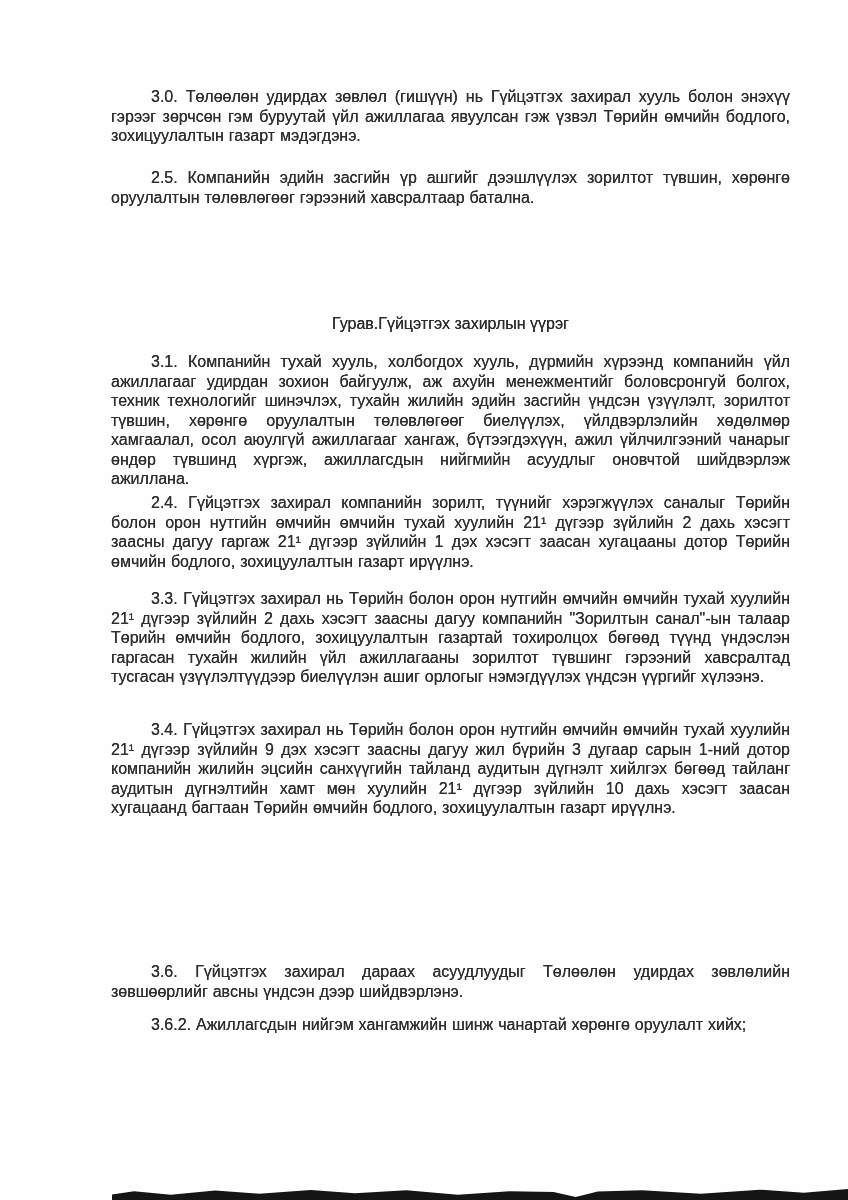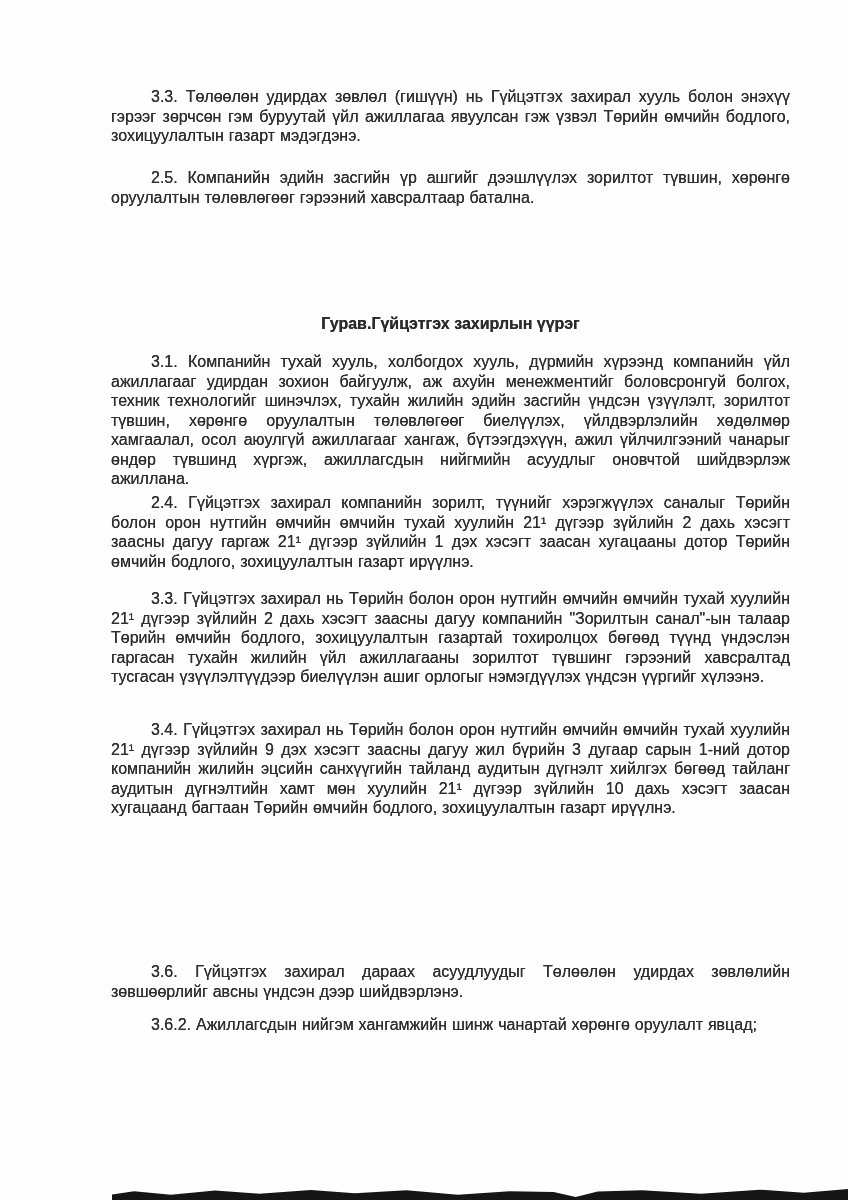--- a/index.html
+++ b/index.html
@@ -26,21 +26,21 @@
     word-spacing: 0.5px;
   }
   .heading {
     position: absolute;
     left: 111px;
     width: 679px;
     margin: 0;
     text-align: center;
     font-size: 16px;
     line-height: 20px;
-    font-weight: 700;
+    font-weight: 400;
     color: #2b2b2b;
     text-shadow: 0 0 0.3px #2b2b2b;
   }
   .scan-band {
     position: absolute;
     left: 112px;
     right: 0;
     bottom: 0;
     height: 14px;
     background: #151515;
@@ -49,27 +49,27 @@
       40% 30%, 47% 62%, 54% 38%, 60% 42%, 63% 78%, 66% 40%, 72% 30%,
       80% 55%, 88% 26%, 94% 48%, 100% 22%, 100% 100%, 0% 100%
     );
   }
 </style>
 </head>
 <body>
 
 <div class="page">
 
-  <p class="para" style="top:87px">3.3. Төлөөлөн удирдах зөвлөл (гишүүн) нь Гүйцэтгэх захирал хууль болон энэхүү гэрээг зөрчсөн гэм буруутай үйл ажиллагаа явуулсан гэж үзвэл Төрийн өмчийн бодлого, зохицуулалтын газарт мэдэгдэнэ.</p>
+  <p class="para" style="top:87px">3.0. Төлөөлөн удирдах зөвлөл (гишүүн) нь Гүйцэтгэх захирал хууль болон энэхүү гэрээг зөрчсөн гэм буруутай үйл ажиллагаа явуулсан гэж үзвэл Төрийн өмчийн бодлого, зохицуулалтын газарт мэдэгдэнэ.</p>
   <p class="para" style="top:168px">2.5. Компанийн эдийн засгийн үр ашгийг дээшлүүлэх зорилтот түвшин, хөрөнгө оруулалтын төлөвлөгөөг гэрээний хавсралтаар батална.</p>
 
   <h3 class="heading" style="top:314px">Гурав.Гүйцэтгэх захирлын үүрэг</h3>
 
   <p class="para" style="top:352px">3.1. Компанийн тухай хууль, холбогдох хууль, дүрмийн хүрээнд компанийн үйл ажиллагааг удирдан зохион байгуулж, аж ахуйн менежментийг боловсронгуй болгох, техник технологийг шинэчлэх, тухайн жилийн эдийн засгийн үндсэн үзүүлэлт, зорилтот түвшин, хөрөнгө оруулалтын төлөвлөгөөг биелүүлэх, үйлдвэрлэлийн хөдөлмөр хамгаалал, осол аюулгүй ажиллагааг хангаж, бүтээгдэхүүн, ажил үйлчилгээний чанарыг өндөр түвшинд хүргэж, ажиллагсдын нийгмийн асуудлыг оновчтой шийдвэрлэж ажиллана.</p>
   <p class="para" style="top:493px">2.4. Гүйцэтгэх захирал компанийн зорилт, түүнийг хэрэгжүүлэх саналыг Төрийн болон орон нутгийн өмчийн өмчийн тухай хуулийн 21¹ дүгээр зүйлийн 2 дахь хэсэгт заасны дагуу гаргаж 21¹ дүгээр зүйлийн 1 дэх хэсэгт заасан хугацааны дотор Төрийн өмчийн бодлого, зохицуулалтын газарт ирүүлнэ.</p>
   <p class="para" style="top:589px">3.3. Гүйцэтгэх захирал нь Төрийн болон орон нутгийн өмчийн өмчийн тухай хуулийн 21¹ дүгээр зүйлийн 2 дахь хэсэгт заасны дагуу компанийн "Зорилтын санал"-ын талаар Төрийн өмчийн бодлого, зохицуулалтын газартай тохиролцох бөгөөд түүнд үндэслэн гаргасан тухайн жилийн үйл ажиллагааны зорилтот түвшинг гэрээний хавсралтад тусгасан үзүүлэлтүүдээр биелүүлэн ашиг орлогыг нэмэгдүүлэх үндсэн үүргийг хүлээнэ.</p>
   <p class="para" style="top:720px">3.4. Гүйцэтгэх захирал нь Төрийн болон орон нутгийн өмчийн өмчийн тухай хуулийн 21¹ дүгээр зүйлийн 9 дэх хэсэгт заасны дагуу жил бүрийн 3 дугаар сарын 1-ний дотор компанийн жилийн эцсийн санхүүгийн тайланд аудитын дүгнэлт хийлгэх бөгөөд тайланг аудитын дүгнэлтийн хамт мөн хуулийн 21¹ дүгээр зүйлийн 10 дахь хэсэгт заасан хугацаанд багтаан Төрийн өмчийн бодлого, зохицуулалтын газарт ирүүлнэ.</p>
   <p class="para" style="top:962px">3.6. Гүйцэтгэх захирал дараах асуудлуудыг Төлөөлөн удирдах зөвлөлийн зөвшөөрлийг авсны үндсэн дээр шийдвэрлэнэ.</p>
 
-  <p class="para" style="top:1015px">3.6.2. Ажиллагсдын нийгэм хангамжийн шинж чанартай хөрөнгө оруулалт явцад;</p>
+  <p class="para" style="top:1015px">3.6.2. Ажиллагсдын нийгэм хангамжийн шинж чанартай хөрөнгө оруулалт хийх;</p>
 
   <div class="scan-band"></div>
 </div>
 
 </body></html>

